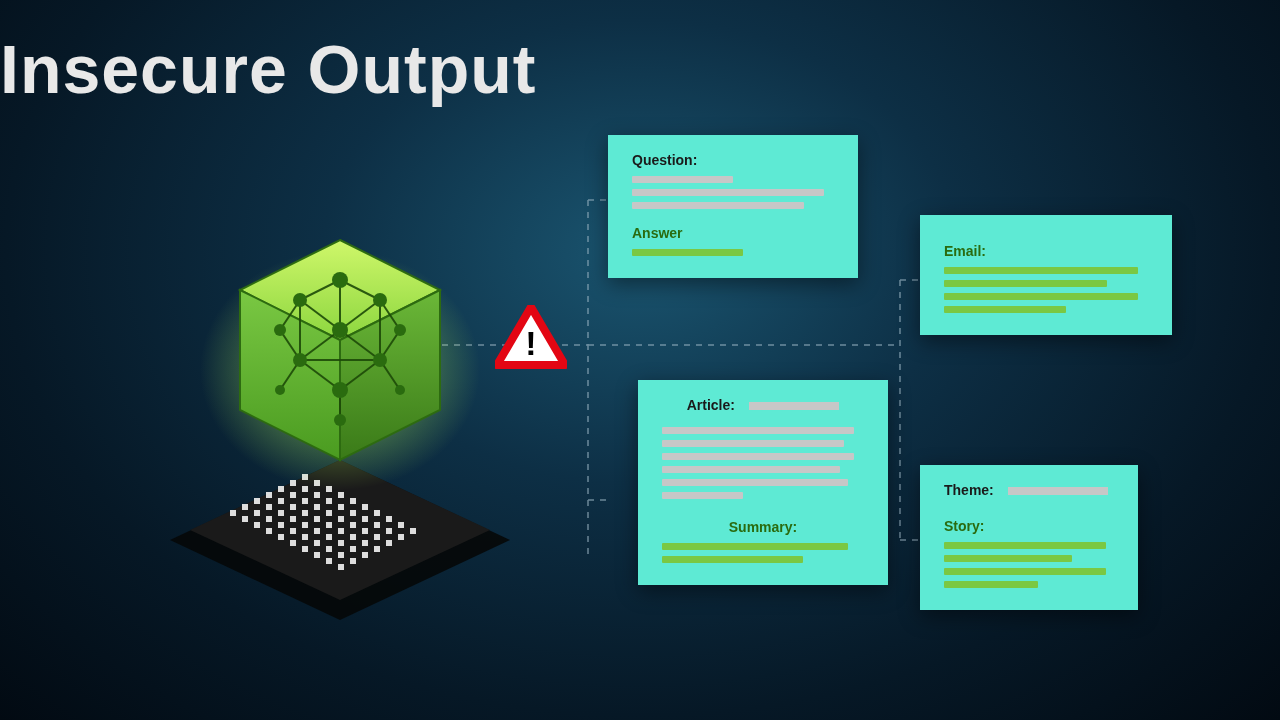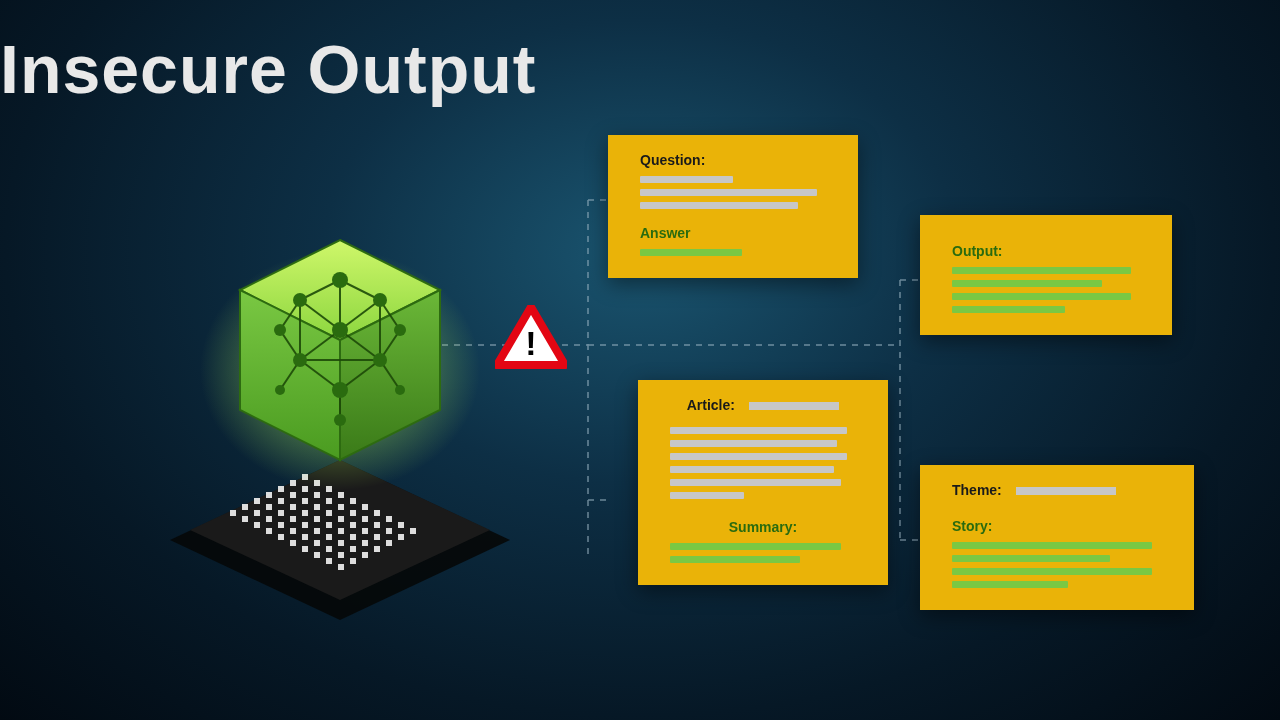--- a/index.html
+++ b/index.html
@@ -28,23 +28,23 @@
     position: absolute;
     left: 150px;
     top: 210px;
     width: 380px;
     height: 420px;
   }
 
   
   .card {
     position: absolute;
-    background: #eab308;
+    background: #5eead4;
     box-shadow: 0 6px 20px rgba(0,0,0,0.45);
-    padding: 16px 32px;
+    padding: 16px 24px;
   }
   .card h4 {
     font-size: 14px;
     font-weight: 700;
     color: #1a1a1a;
     margin-bottom: 8px;
     display: inline-block;
   }
   .bar { height: 7px; border-radius: 1px; margin-bottom: 6px; }
   .bar.gray { background: #c7c7c7; }
@@ -53,21 +53,21 @@
     display: inline-block;
     height: 8px;
     background: #c7c7c7;
     vertical-align: middle;
     margin-left: 10px;
   }
 
   .card-qa { left: 608px; top: 135px; width: 250px; }
   .card-email { left: 920px; top: 215px; width: 252px; }
   .card-article { left: 638px; top: 380px; width: 250px; text-align: center; }
-  .card-story { left: 920px; top: 465px; width: 274px; }
+  .card-story { left: 920px; top: 465px; width: 218px; }
 
   
   .warn {
     position: absolute;
     left: 495px;
     top: 305px;
     width: 72px;
     height: 64px;
     z-index: 20;
   }
@@ -266,21 +266,21 @@
 <div class="card card-qa">
   <h4>Question:</h4>
   <div class="bar gray" style="width:50%"></div>
   <div class="bar gray" style="width:95%"></div>
   <div class="bar gray" style="width:85%"></div>
   <h4 style="margin-top:10px;color:#2a6b0f">Answer</h4>
   <div class="bar green" style="width:55%"></div>
 </div>
 
 <div class="card card-email">
-  <h4 style="margin-top:12px;color:#2a6b0f">Output:</h4>
+  <h4 style="margin-top:12px;color:#2a6b0f">Email:</h4>
   <div class="bar green" style="width:95%"></div>
   <div class="bar green" style="width:80%"></div>
   <div class="bar green" style="width:95%"></div>
   <div class="bar green" style="width:60%"></div>
 </div>
 
 <div class="card card-article">
   <h4>Article:</h4>
   <span class="inline-bar" style="width:90px"></span>
   <div style="height:6px"></div>

